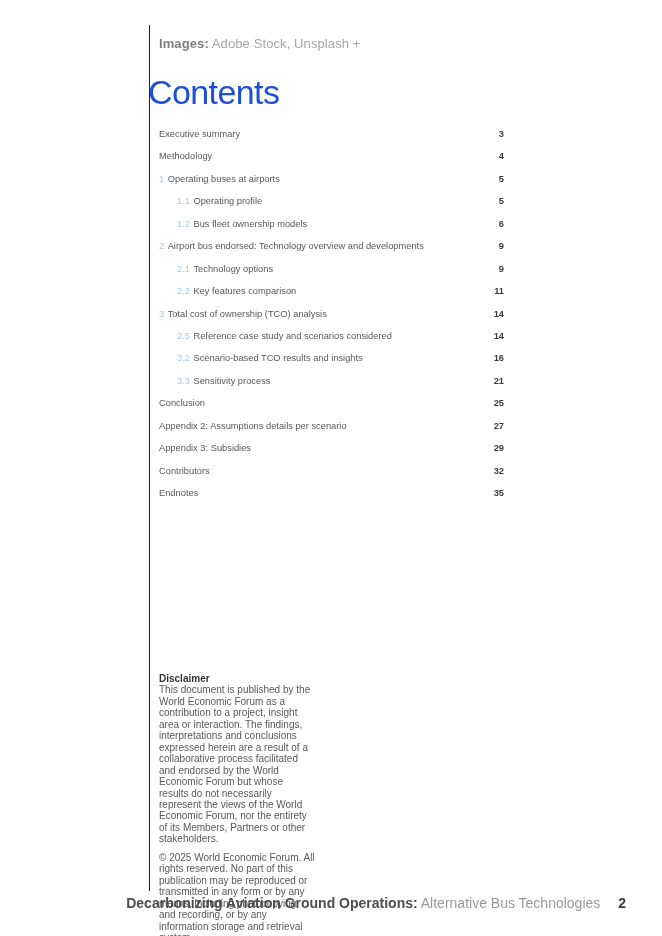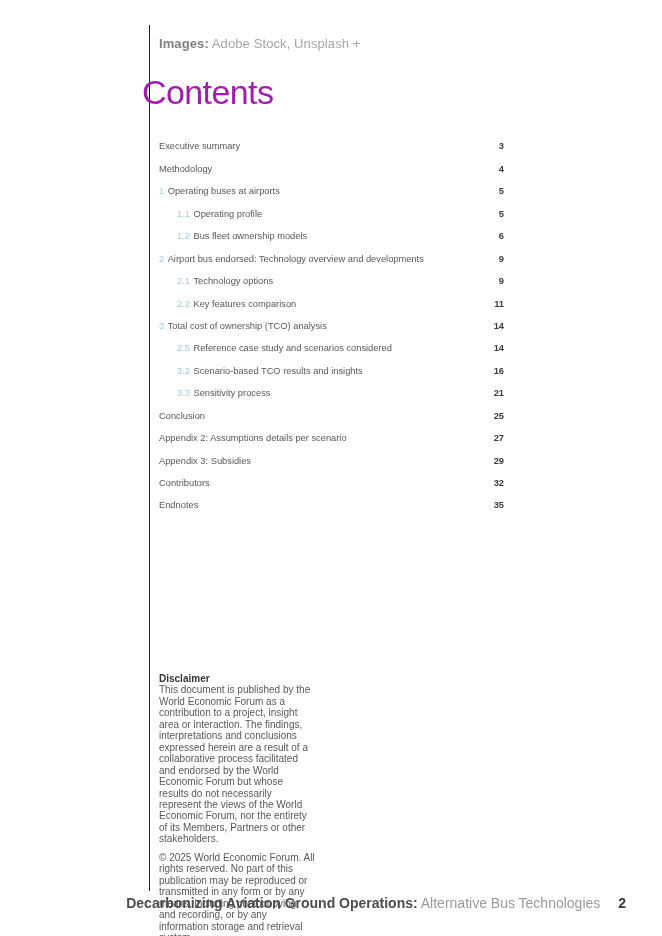--- a/index.html
+++ b/index.html
@@ -49,40 +49,40 @@
     margin-top: 24px;
   }
   #credits .lbl {
     font-weight: bold;
     color: #808080;
   }
 
   
   #page-title {
     position: absolute;
-    left: 142px;
+    left: 148px;
     top: 72px;
     font-size: 34px;
     line-height: 40px;
     font-weight: normal;
     letter-spacing: -0.6px;
-    color: #a21caf;
+    color: #1d4ed8;
     margin: 0;
   }
 
   
   #toc {
     position: absolute;
     left: 159px;
     top: 129px;
     width: 345px;
   }
   .toc-row {
     display: flex;
-    align-items: flex-end;
+    align-items: flex-start;
     height: 22.45px;
     font-size: 9.3px;
     color: #58595b;
     white-space: nowrap;
   }
   .toc-row .num {
     color: #a3cbe8;
     margin-right: 3.5px;
   }
   .toc-row .title {

